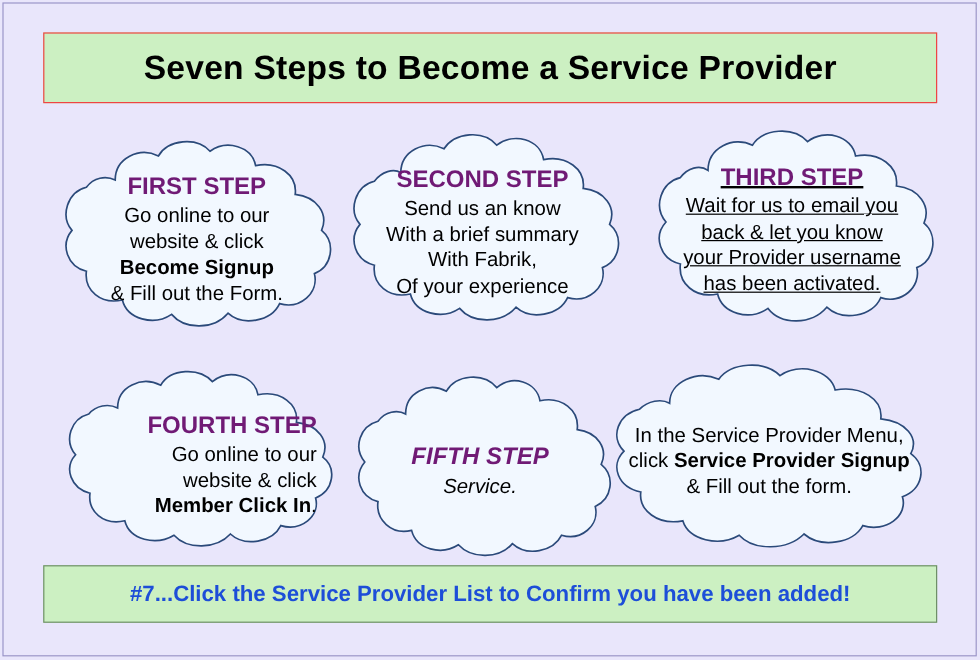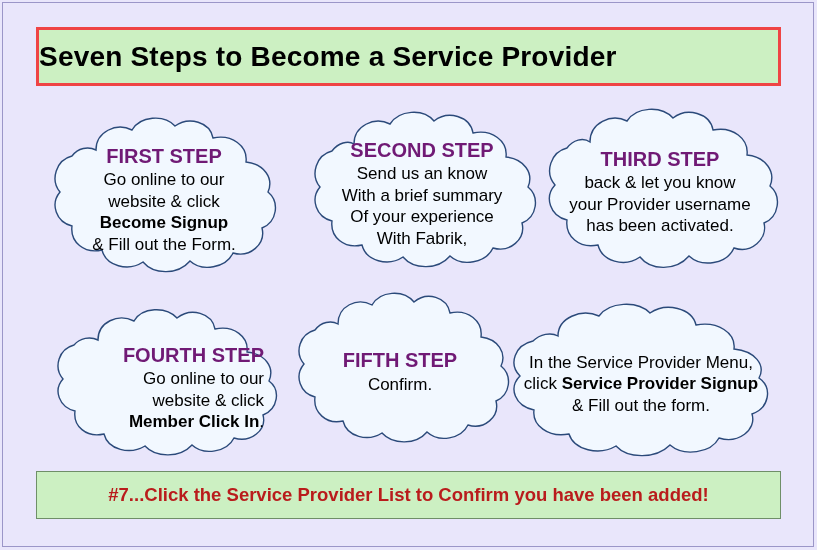--- a/index.html
+++ b/index.html
@@ -34,24 +34,25 @@
   }
 
   
   #title-banner {
     position: absolute;
     left: 36px;
     top: 27px;
     width: 745px;
     height: 59px;
     background: #ccf0c2;
-    border: 3px solid #ef4444;
+    border: 1px solid #ef4444;
     box-sizing: border-box;
     display: flex;
     align-items: center;
+    justify-content: center;
   }
   #title-text {
     font-size: 28px;
     font-weight: bold;
     color: #000000;
     letter-spacing: 0.2px;
     text-align: center;
     white-space: nowrap;
   }
 
@@ -65,21 +66,21 @@
     background: #ccf0c2;
     border: 1px solid #6f8f68;
     box-sizing: border-box;
     display: flex;
     align-items: center;
     justify-content: center;
   }
   #footer-text {
     font-size: 18.5px;
     font-weight: bold;
-    color: #b91c1c;
+    color: #1d4ed8;
     text-align: center;
     white-space: nowrap;
   }
 
   
   .cloud {
     position: absolute;
   }
   .cloud svg {
     position: absolute;
@@ -113,29 +114,29 @@
     color: #000000;
     line-height: 1.26;
     white-space: nowrap;
   }
   .cloud-line b {
     font-weight: bold;
   }
 
   
   #cloud-1 { left: 44px;  top: 112px; width: 240px; height: 170px; }
-  #cloud-2 { left: 300px; top: 108px; width: 244px; height: 170px; }
+  #cloud-2 { left: 280px; top: 108px; width: 244px; height: 170px; }
   #cloud-3 { left: 534px; top: 104px; width: 252px; height: 174px; }
   #cloud-4 { left: 46px;  top: 304px; width: 240px; height: 160px; }
-  #cloud-5 { left: 288px; top: 288px; width: 224px; height: 164px; }
+  #cloud-5 { left: 288px; top: 309px; width: 224px; height: 164px; font-style: italic; }
   #cloud-6 { left: 496px; top: 300px; width: 290px; height: 164px; }
 
   #cloud-1 .cloud-content { padding-top: 6px; }
   #cloud-2 .cloud-content { padding-top: 2px; }
-  #cloud-3 .cloud-content { padding-top: 2px; }
+  #cloud-3 .cloud-content { padding-top: 2px; text-decoration: underline; }
   #cloud-4 .cloud-content { padding-top: 8px; align-items: flex-end; }
   #cloud-5 .cloud-content { padding-top: 4px; }
   #cloud-6 .cloud-content { padding-top: 4px; }
 
   .cloud-heading + .cloud-line { margin-top: 1px; }
 </style>
 </head>
 <body>
 
 <div id="poster">
@@ -166,34 +167,35 @@
     <svg viewBox="0 0 244 170" width="244" height="170" aria-hidden="true">
       <path d="M54 36 C54 18 74 8 90 16 C99 2 123 0 134 13 C148 2 170 8 173 25 C192 21 208 33 206 49
                C224 51 234 65 228 79 C240 89 237 109 222 115 C226 131 210 145 193 140
                C186 155 162 159 150 148 C138 162 114 162 103 149 C88 159 66 153 62 137
                C44 141 30 129 32 113 C16 109 10 91 20 79 C10 67 16 47 32 43 C38 35 48 32 54 36 Z" fill="#f2f8ff" stroke="#2b4a7a" stroke-width="1.4"></path>
     </svg>
     <div class="cloud-content">
       <div class="cloud-heading">SECOND STEP</div>
       <div class="cloud-line"><span>Send us an know</span></div>
       <div class="cloud-line"><span>With a brief summary</span></div>
+      <div class="cloud-line"><span>With Fabrik,</span></div>
       <div class="cloud-line"><span>Of your experience</span></div>
-      <div class="cloud-line"><span>With Fabrik,</span></div>
     </div>
   </div>
 
   <div class="cloud" id="cloud-3">
     <svg viewBox="0 0 252 174" width="252" height="174" aria-hidden="true">
       <path d="M56 38 C56 19 77 9 93 17 C102 3 127 1 139 14 C153 3 176 9 179 26 C199 22 215 35 213 51
                C232 53 242 68 236 82 C248 92 245 113 230 119 C234 135 217 150 200 144
                C193 160 168 164 155 152 C142 167 117 167 106 153 C90 164 68 157 64 141
                C45 145 31 132 33 116 C16 112 10 93 21 81 C10 68 17 48 33 44 C39 36 49 33 56 38 Z" fill="#f2f8ff" stroke="#2b4a7a" stroke-width="1.4"></path>
     </svg>
     <div class="cloud-content">
       <div class="cloud-heading">THIRD STEP</div>
+      <div class="cloud-line"><span>Wait for us to email you</span></div>
       <div class="cloud-line"><span>back &amp; let you know</span></div>
       <div class="cloud-line"><span>your Provider username</span></div>
       <div class="cloud-line"><span>has been activated.</span></div>
     </div>
   </div>
 
   <div class="cloud" id="cloud-4">
     <svg viewBox="0 0 240 160" width="240" height="160" aria-hidden="true">
       <path d="M52 36 C52 18 72 9 88 17 C96 3 120 2 131 14 C145 3 166 9 169 25 C188 21 203 33 201 48
                C219 50 229 63 223 77 C235 86 232 105 217 111 C221 126 205 139 188 134
@@ -210,21 +212,21 @@
 
   <div class="cloud" id="cloud-5">
     <svg viewBox="0 0 224 164" width="224" height="164" aria-hidden="true">
       <path d="M50 36 C50 18 69 9 84 17 C92 3 115 1 126 14 C139 3 159 9 162 25 C180 21 195 33 193 49
                C210 51 219 65 213 78 C225 88 222 107 208 113 C212 129 196 142 180 137
                C173 151 151 155 139 144 C128 157 105 157 94 145 C80 154 59 149 55 133
                C38 137 25 124 27 109 C12 105 6 88 16 76 C6 64 12 46 27 42 C33 34 43 32 50 36 Z" fill="#f2f8ff" stroke="#2b4a7a" stroke-width="1.4"></path>
     </svg>
     <div class="cloud-content">
       <div class="cloud-heading">FIFTH STEP</div>
-      <div class="cloud-line"><span>Confirm.</span></div>
+      <div class="cloud-line"><span>Service.</span></div>
     </div>
   </div>
 
   <div class="cloud" id="cloud-6">
     <svg viewBox="0 0 290 164" width="290" height="164" aria-hidden="true">
       <path d="M62 36 C62 18 85 8 103 16 C113 2 141 0 154 13 C170 2 196 8 200 25 C222 21 240 33 238 49
                C259 51 270 65 263 78 C277 88 273 108 256 114 C261 130 242 144 223 138
                C215 153 188 157 174 145 C160 159 132 159 120 146 C103 156 78 150 73 134
                C52 138 36 125 38 110 C19 106 12 88 24 76 C12 64 19 45 37 41 C44 34 55 32 62 36 Z" fill="#f2f8ff" stroke="#2b4a7a" stroke-width="1.4"></path>
     </svg>

